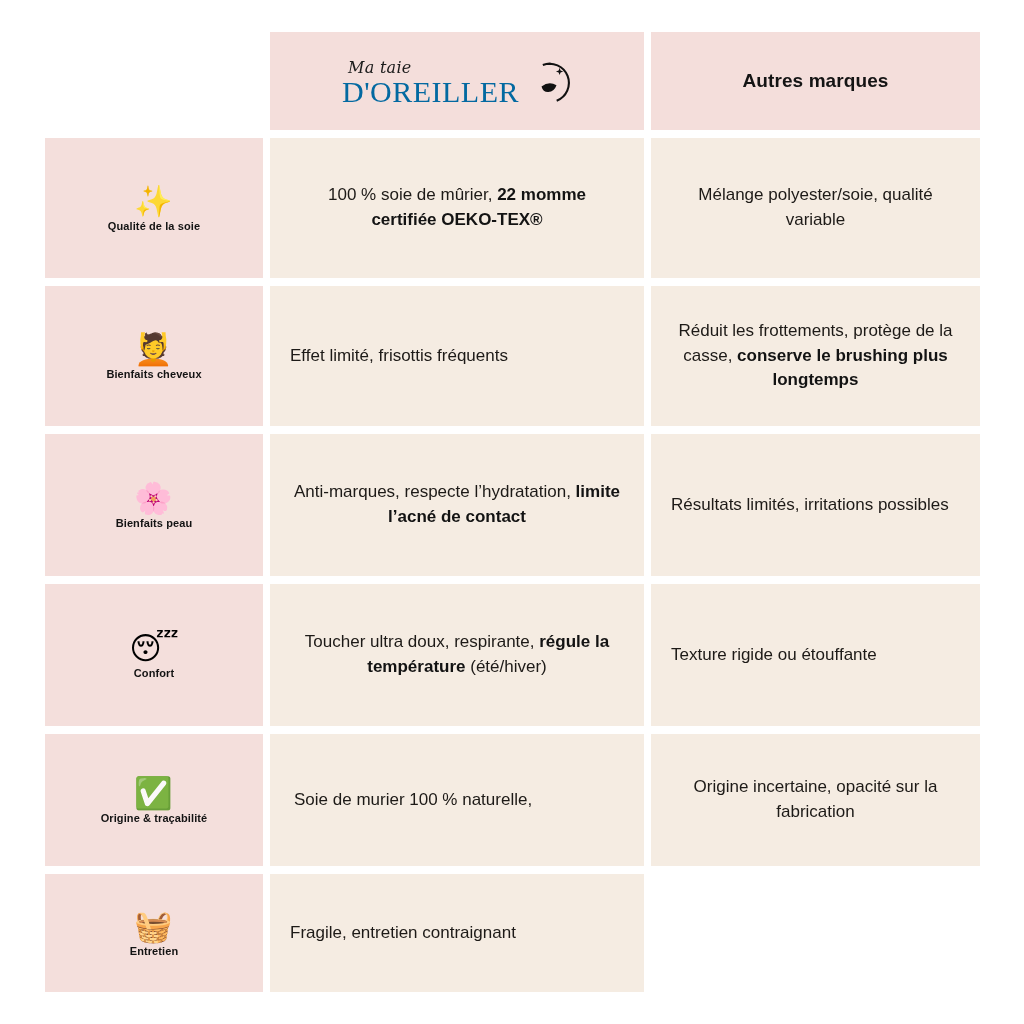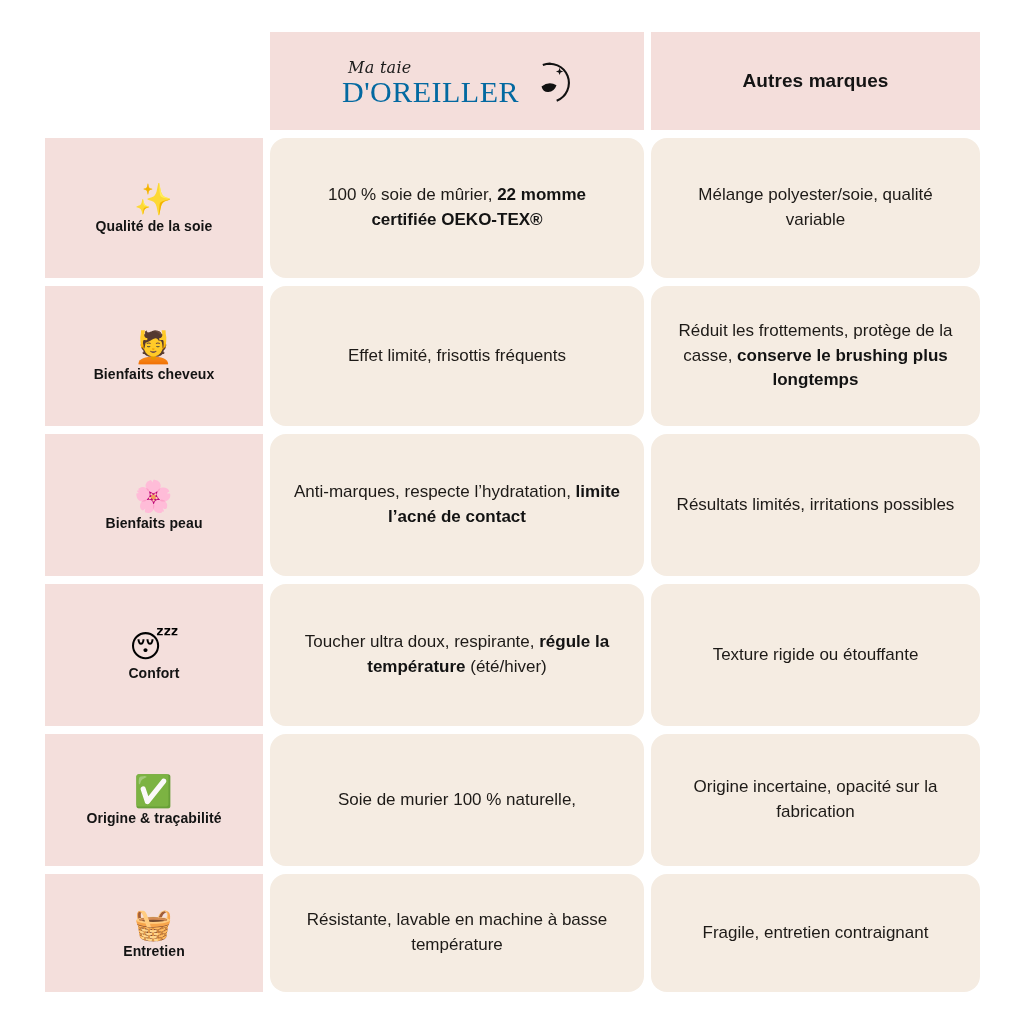--- a/index.html
+++ b/index.html
@@ -99,38 +99,37 @@
     padding: 14px 10px;
     box-sizing: border-box;
     gap: 2px;
   }
   .label-emoji {
     font-family: "DejaVu Sans", sans-serif;
     font-size: 31px;
     line-height: 1.1;
   }
   .label-text {
-    font-size: 14px;
+    font-size: 11px;
     font-weight: bold;
     color: #131313;
     text-align: center;
     letter-spacing: .1px;
   }
 
   
   .content-cell {
     background: #f5ece2;
     display: flex;
     align-items: center;
-    justify-content: center;
+    justify-content: flex-start;
     padding: 16px 20px;
     box-sizing: border-box;
     text-align: center;
     margin-left: 3px;
-    border-radius: 16px;
   }
   .content-cell p {
     margin: 0;
     font-size: 17px;
     line-height: 1.45;
     color: #1d1a17;
   }
   .content-cell.brand-col p {
     padding: 0 4px;
   }
@@ -226,20 +225,17 @@
     <p><span>Soie de murier 100 % naturelle,</span></p>
   </div>
   <div class="content-cell rival-col r5">
     <p>Origine incertaine, opacité sur la fabrication</p>
   </div>
 
   <div class="label-cell r6">
     <span class="label-emoji">🧺</span>
     <span class="label-text">Entretien</span>
   </div>
-  <div class="content-cell brand-col r6">
-    <p><span>Résistante, lavable en machine à basse température</span></p>
-  </div>
   <div class="content-cell rival-col r6">
     <p>Fragile, entretien contraignant</p>
   </div>
 
 </div>
 
 </body></html>

